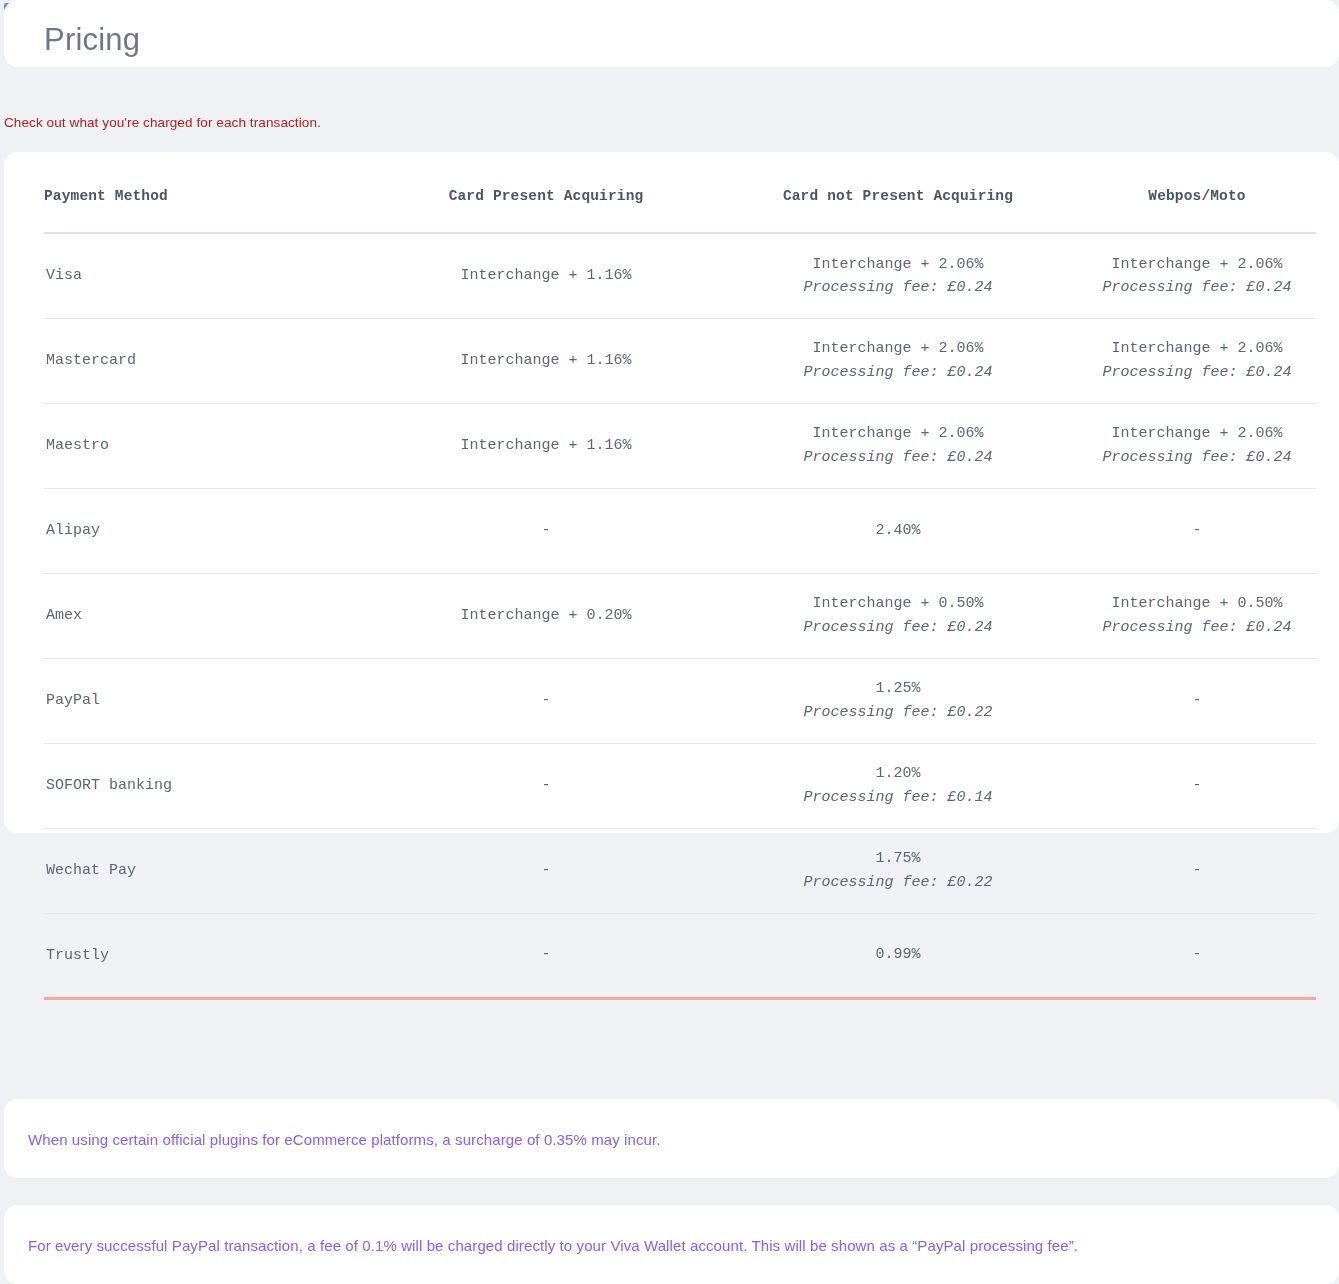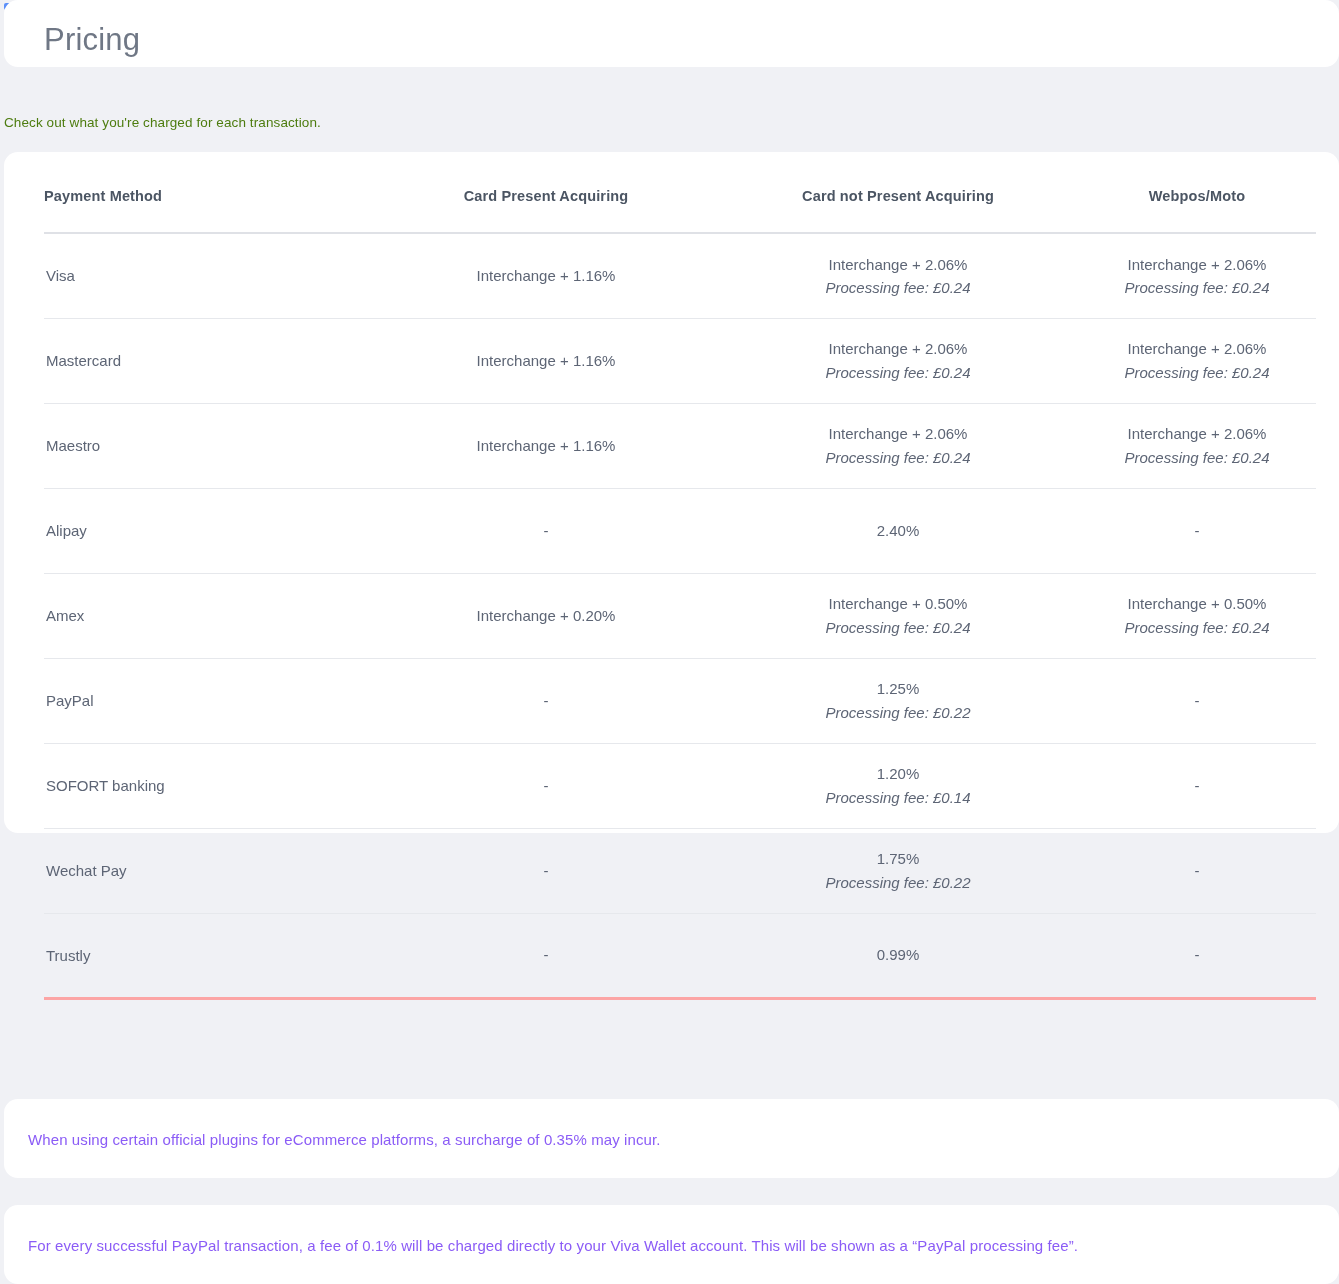--- a/index.html
+++ b/index.html
@@ -27,29 +27,30 @@
   }
   .page-title {
     position: absolute; left: 40px; top: 22px;
     font-size: 31px; font-weight: 400; letter-spacing: .2px;
     color: #6f7785;
   }
 
   
   .subtitle {
     position: absolute; left: 4px; top: 115px;
-    font-size: 13.5px; color: #4d7c0f; letter-spacing: .1px;
+    font-size: 13.5px; color: #b91c1c; letter-spacing: .1px;
   }
 
   
   .table-card {
     position: absolute; left: 4px; top: 152px; right: 0;
     height: 681px;
     background: #ffffff;
     border-radius: 14px;
+    font-family: Liberation Mono, monospace;
   }
   table.pricing {
     width: 1272px; margin-left: 40px; margin-top: 36px;
     border-collapse: collapse; table-layout: fixed;
   }
   table.pricing col.c0 { width: 330px; }
   table.pricing col.c1 { width: 344px; }
   table.pricing col.c2 { width: 360px; }
   table.pricing col.c3 { width: 238px; }
 

